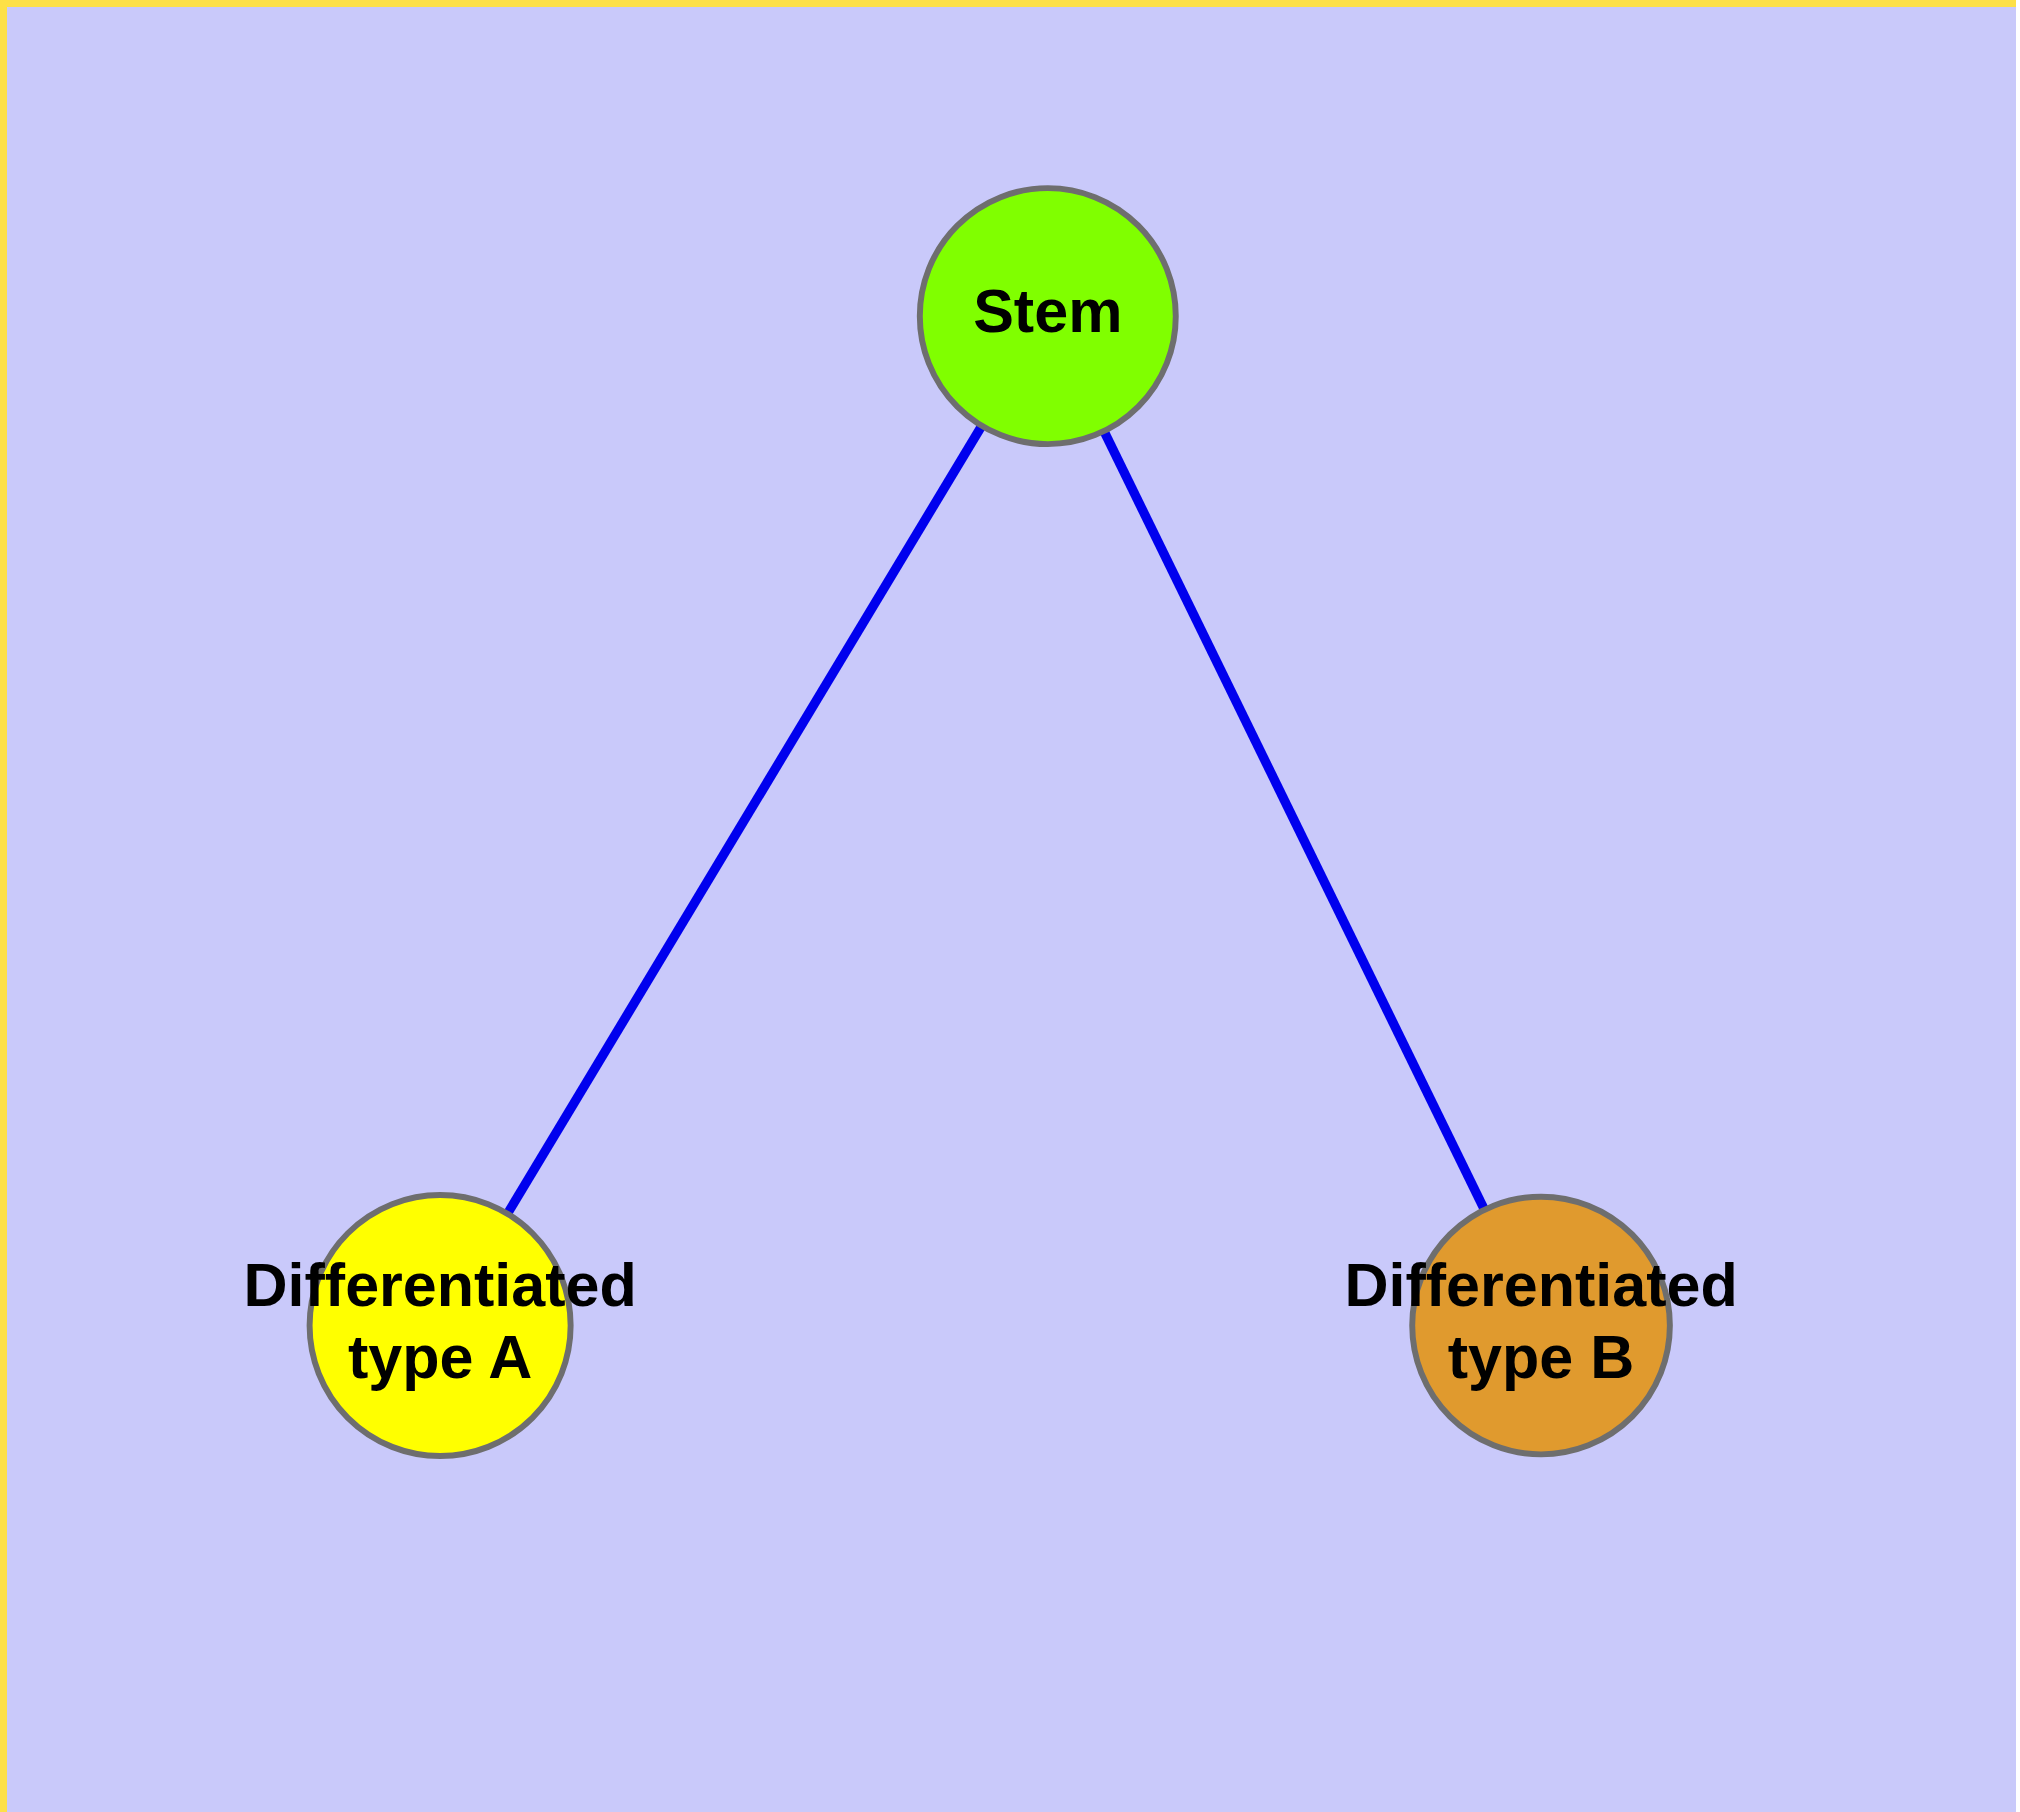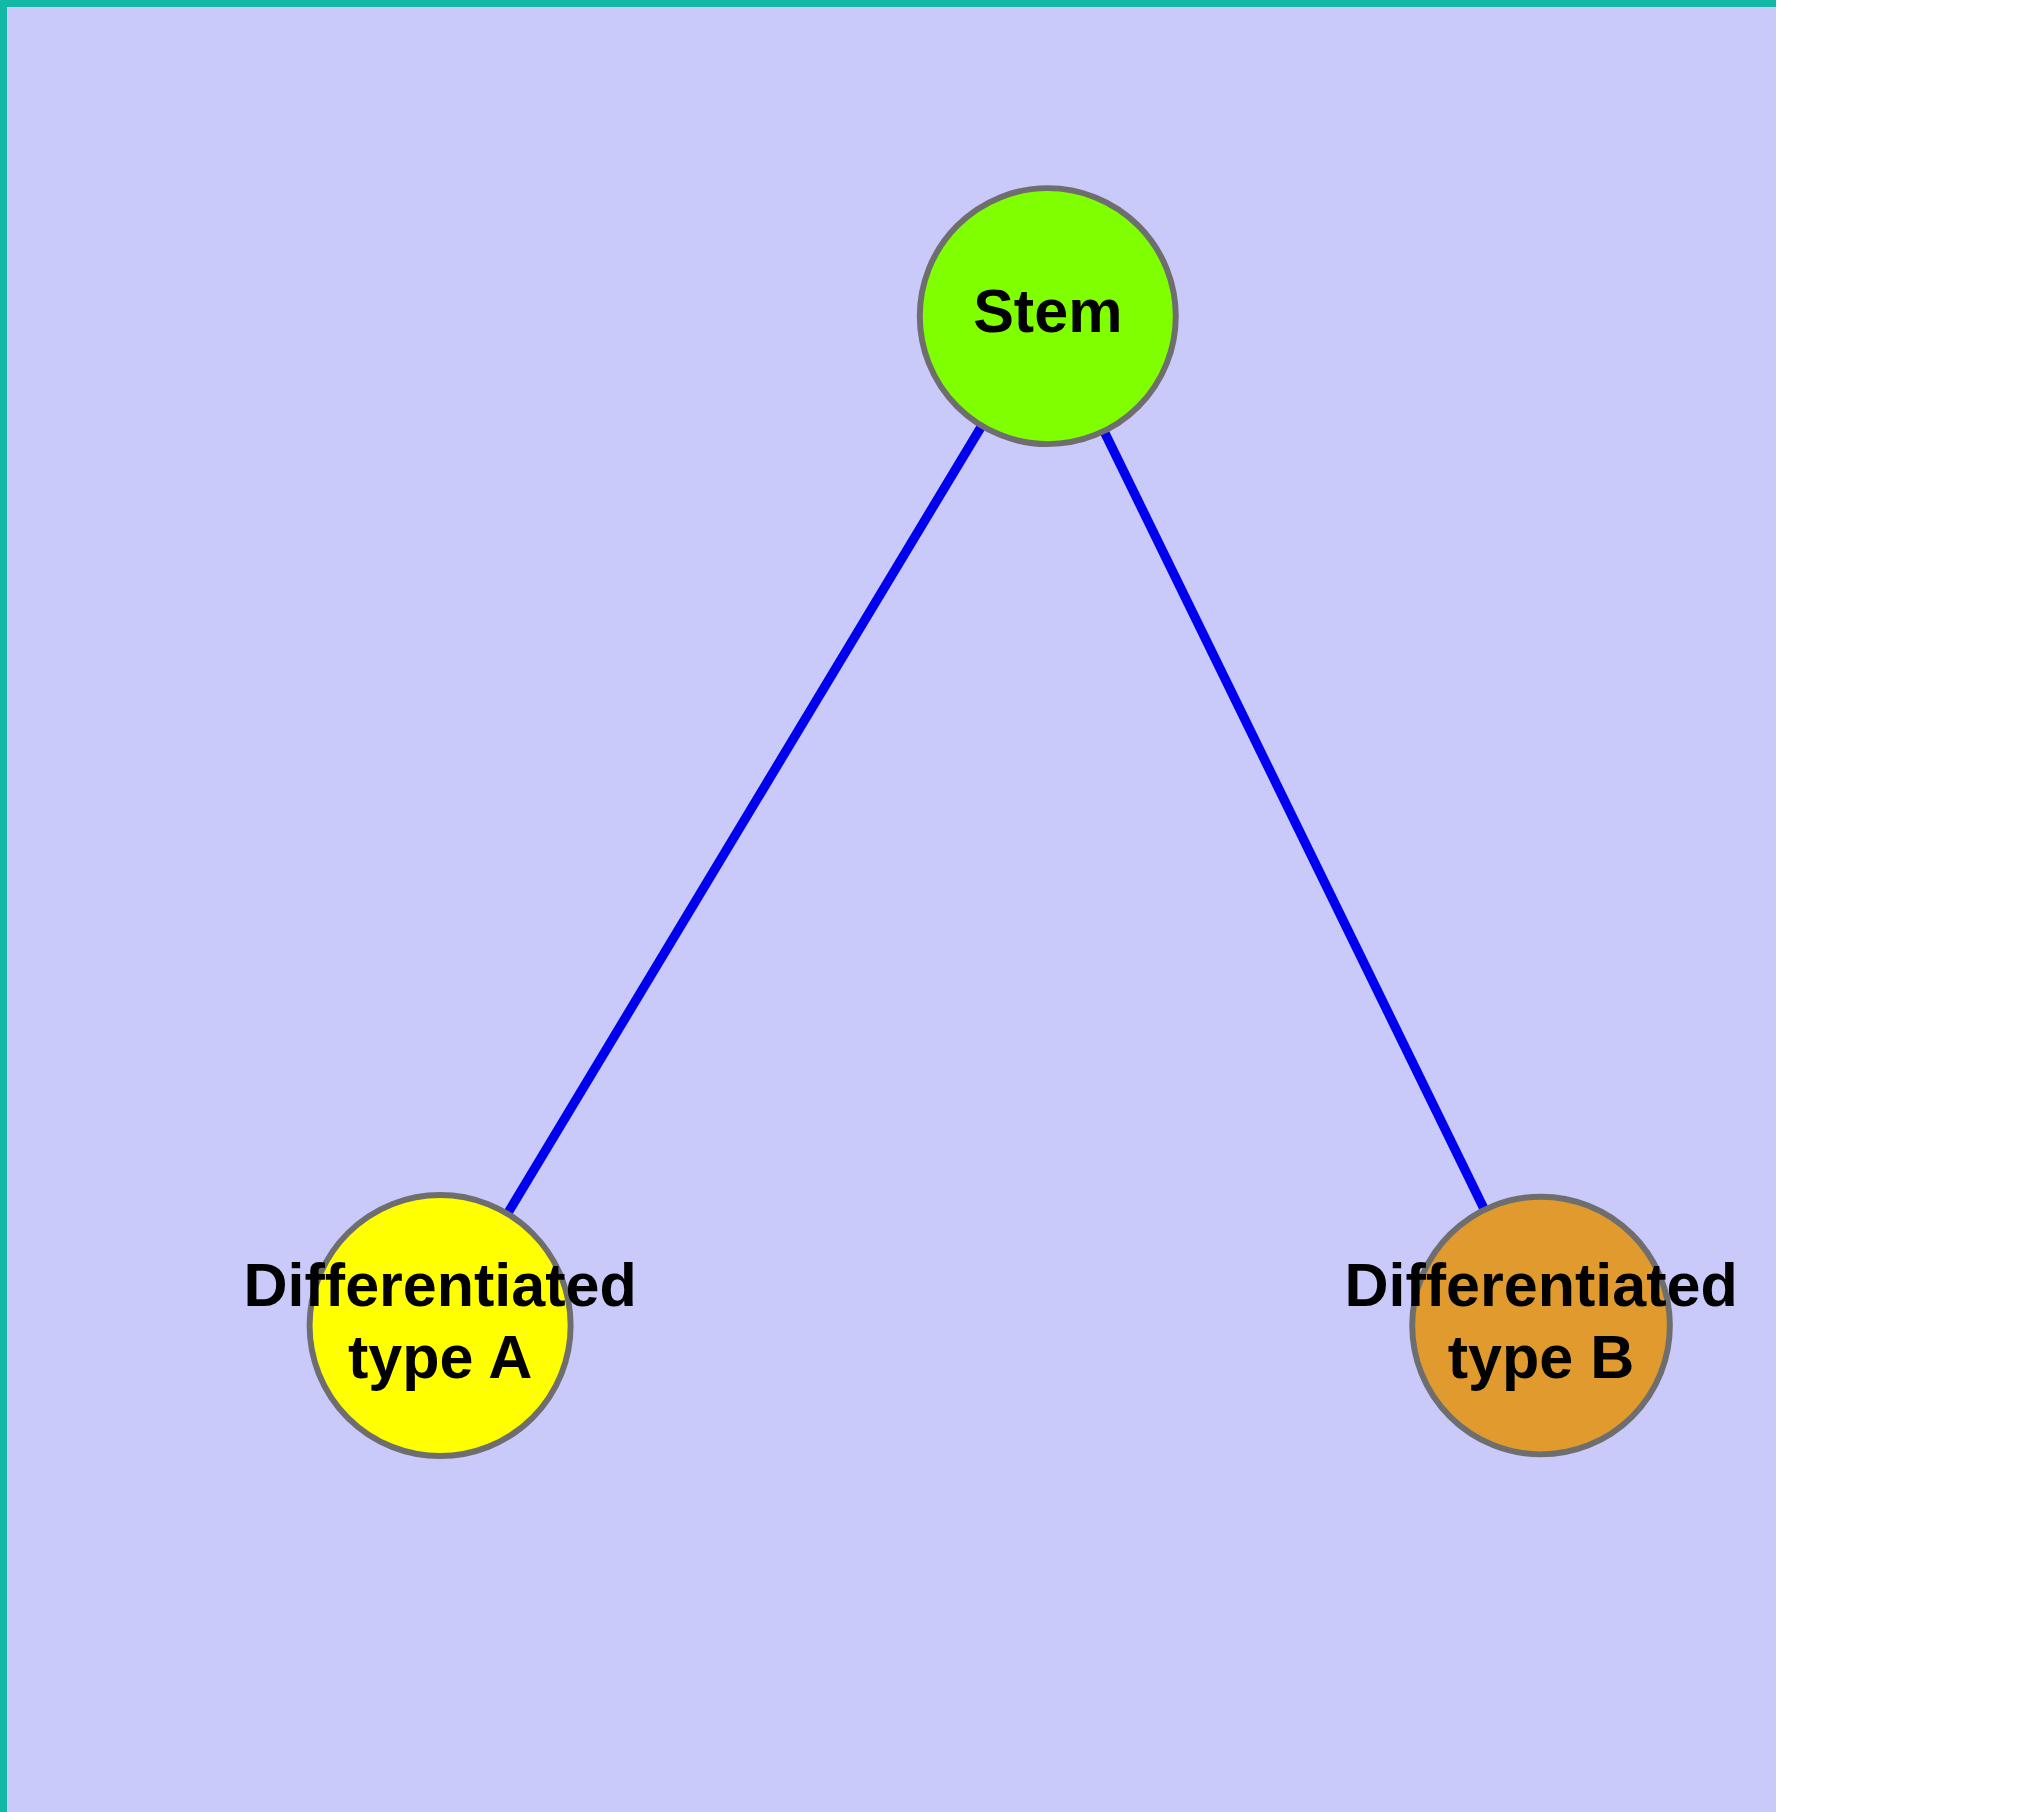--- a/index.html
+++ b/index.html
@@ -3,23 +3,23 @@
 <meta charset="utf-8">
 <title>Cell Differentiation Graph</title>
 <style>
   html, body {
     margin: 0;
     padding: 0;
     background: #ffffff;
   }
   #canvas {
     position: relative;
-    width: 1776px;
+    width: 2016px;
     height: 1812px;
-    background: #14b8a6;
+    background: #fde047;
     overflow: hidden;
     font-family: "Liberation Sans", "DejaVu Sans", sans-serif;
   }
   #plot-area {
     position: absolute;
     left: 6.8px;
     top: 6.8px;
     width: 2014px;
     height: 1805px;
     background: #c9c9fa;

